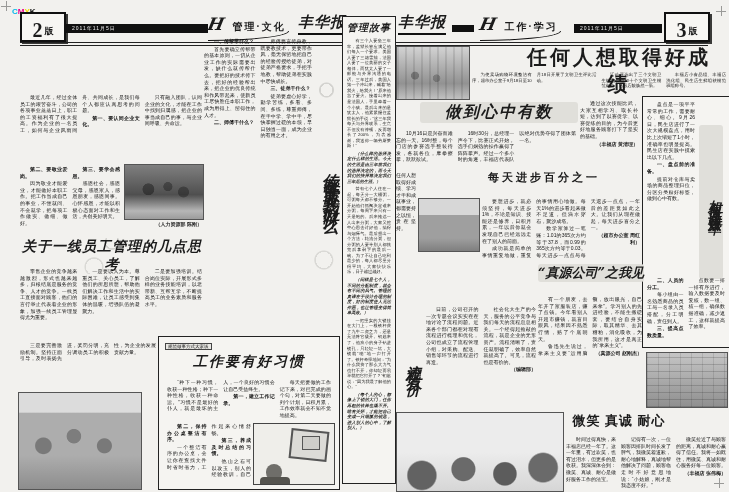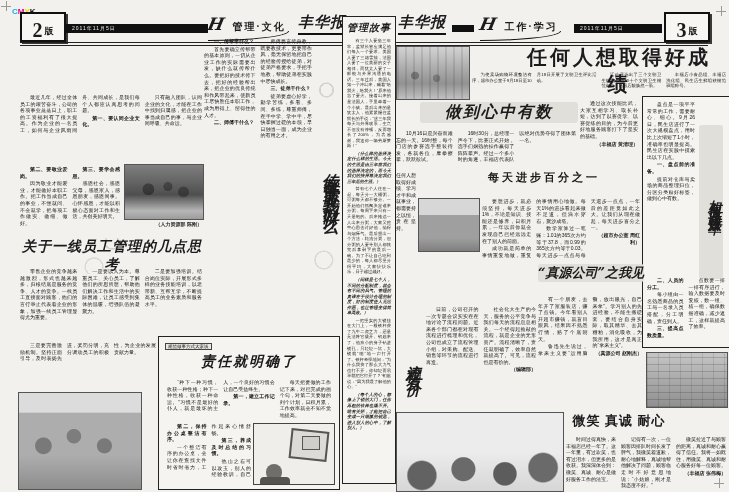--- a/index.html
+++ b/index.html
@@ -153,21 +153,21 @@
     <p>首先要确立传帮带的基本原则，一切从企业工作的实际需要出发，缺什么就传帮什么。要把好的技术传下去，把好的经验帮出来，把企业的优良传统和作风带起来，使新员工尽快胜任本职工作，成为用得上、留得住的人才。</p>
     <p class="ph">二、师傅干什么？</p>
     <p>师傅要言传身教，既要教技术，更要带作风，毫无保留地把自己的经验传授给徒弟，对徒弟严格要求，手把手地教，帮助徒弟在实践中尽快成长。</p>
     <p class="ph">三、徒弟干什么？</p>
     <p>徒弟要虚心好学，勤学苦练，多看、多问、多练，尊重师傅，在干中学、学中干，尽快掌握过硬的本领，早日独当一面，成为企业的有用之才。</p>
   </div>
   <div class="abs vert hl-kai swirl" style="left:313px;top:60px;width:27px;height:250px;font-size:16px;letter-spacing:5px;">传帮带需要我们做什么</div>
 
   <div class="abs box" style="left:158px;top:336px;width:180px;height:152px;">
     <span class="tab abs" style="left:6px;top:6px;">规范做事方式大家谈</span>
-    <div class="abs hl-kai" style="left:0;top:16px;width:180px;font-size:14px;letter-spacing:2px;">责任就明确了</div>
+    <div class="abs hl-kai" style="left:0;top:16px;width:180px;font-size:14px;letter-spacing:2px;">工作要有好习惯</div>
     <div class="abs body c3" style="left:8px;top:42px;width:164px;height:40px;">
       <p>“种下一种习惯，收获一种性格；种下一种性格，收获一种命运。”习惯不是最好的仆人，就是最坏的主人，一个良好的习惯会让自己受益终生。</p>
       <p class="ph">第一，建立工作记录。</p>
       <p>每天把要做的工作记下来，对已完成的画个勾，对第二天要做的列个计划，日积月累，工作效率就会不知不觉地提高。</p>
     </div>
     <div class="abs body c2" style="left:8px;top:86px;width:84px;height:60px;">
       <p class="ph">第二，保持办公桌整洁有序。</p>
       <p>一个整洁有序的办公桌，会让你在查找文件时省时省力，工作起来心情舒畅。</p>
       <p class="ph">第三，养成及时总结的习惯。</p>
       <p>他山之石可以攻玉，别人的经验教训，自己也可引以为戒。好习惯养成了，好业绩自然水到渠成。</p>

